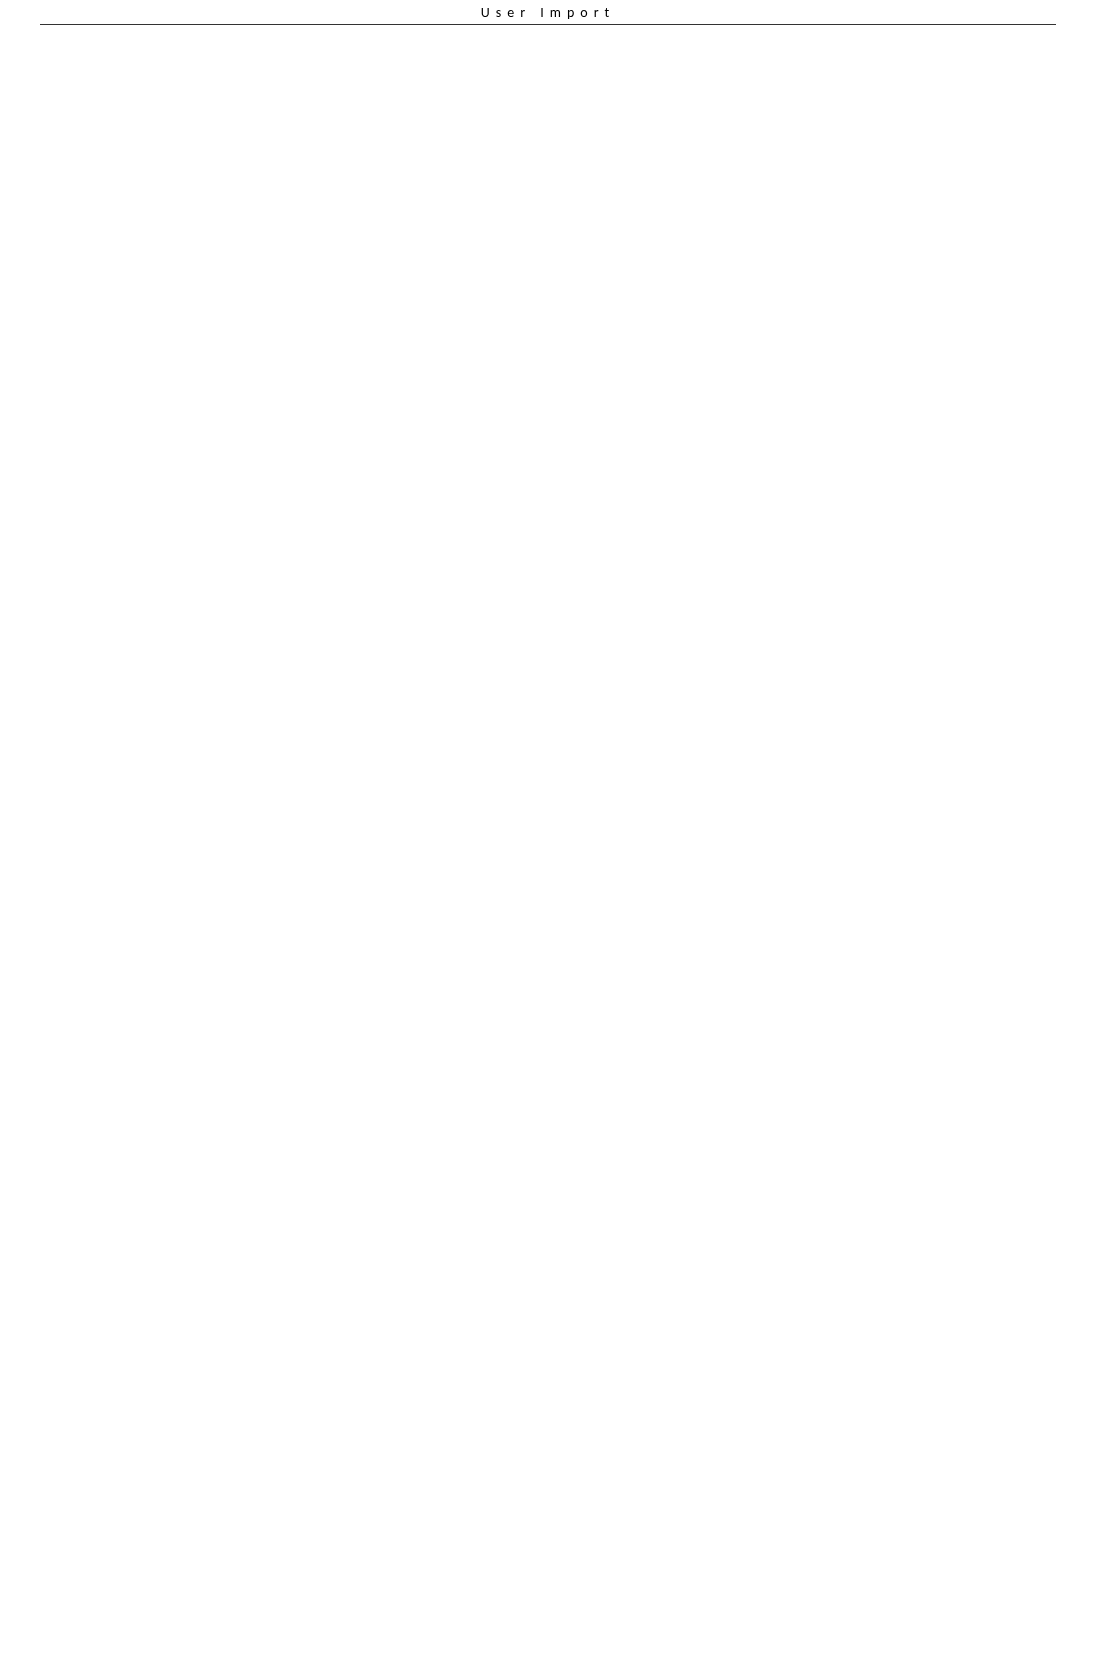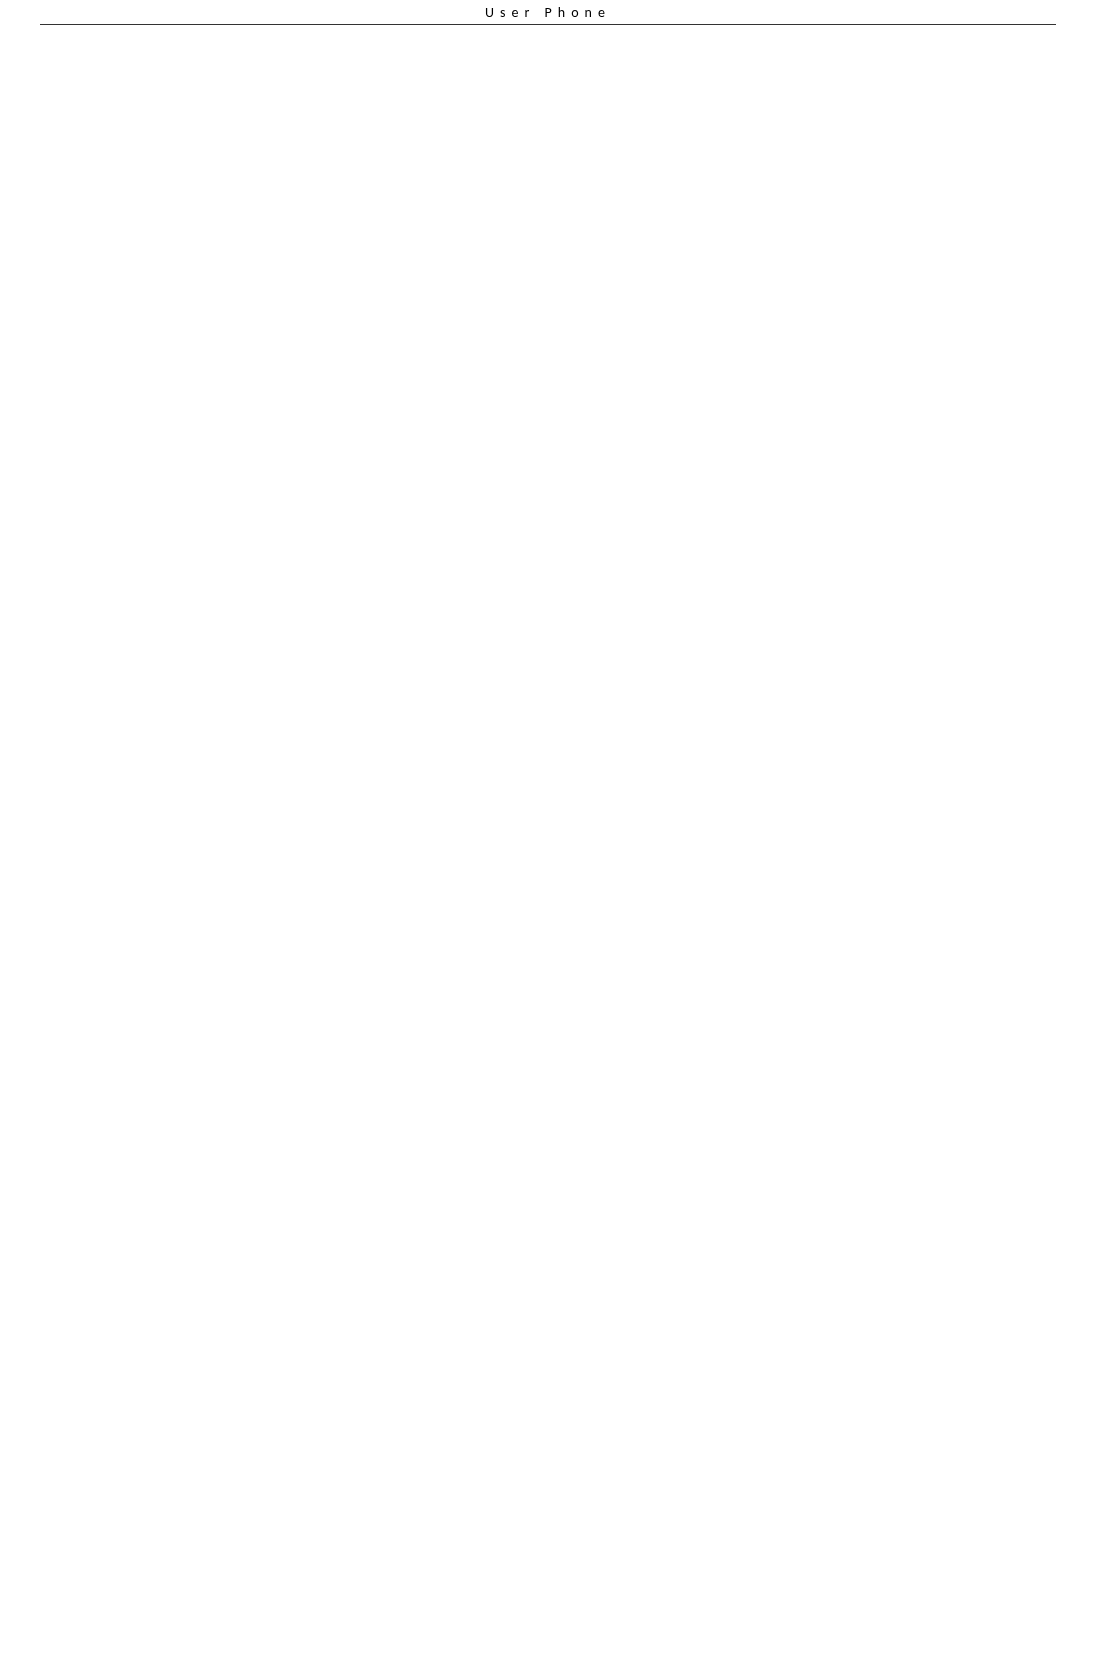--- a/index.html
+++ b/index.html
@@ -104,21 +104,21 @@
   .line-c2  { top: 1322px; left: 98px;}
   .line-c3  { top: 1356px; left: 98px; width:980px;}
   .line-c4  { top: 1388px; left: 98px;}
 
   .page-num { position:absolute; top: 1562px; left: 20px; font-size:14px;}
 </style>
 </head>
 <body>
 <div class="page">
 
-<div class="header">User  Phone</div>
+<div class="header">User  Import</div>
 
 <div class="pointer-line-1">
   <svg viewBox="0 0 105 35">
         <polyline points="0,1 40,1 105,35" fill="none" stroke="#000" stroke-width="1"></polyline>
       </svg>
 </div>
 
 <div class="screenshot s1">
   <div class="statusbar">
     <span class="dot"></span>

